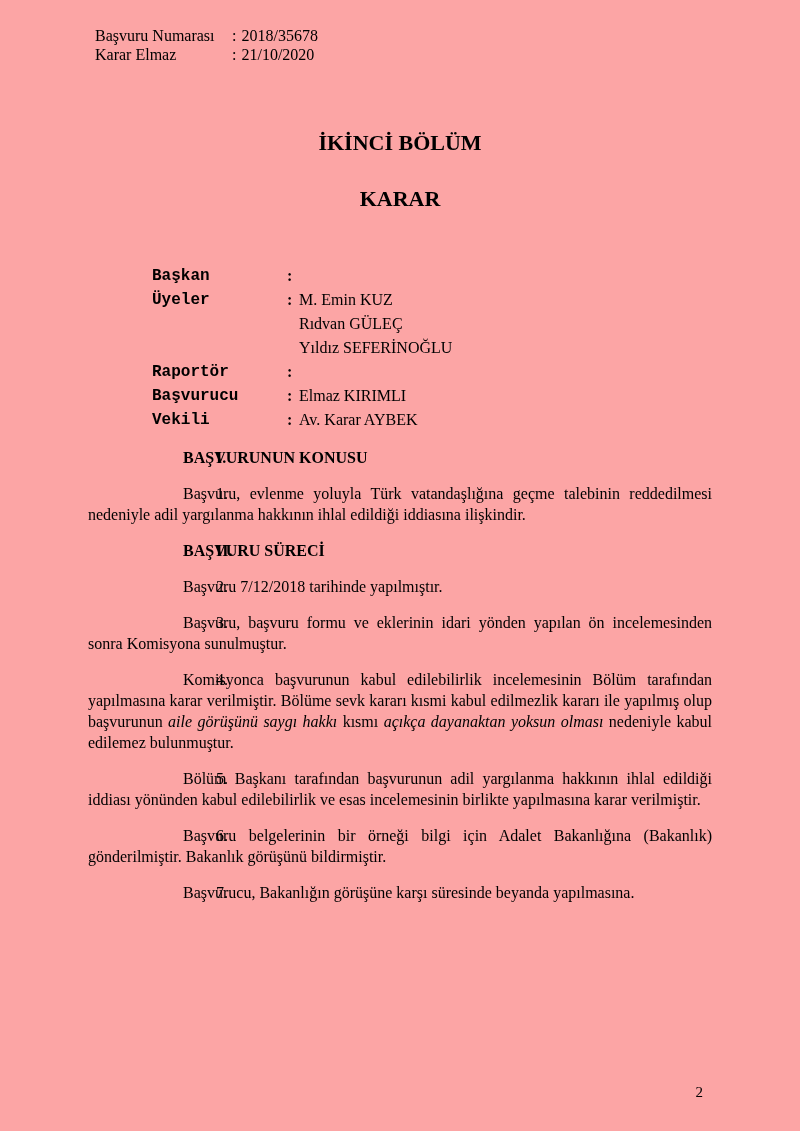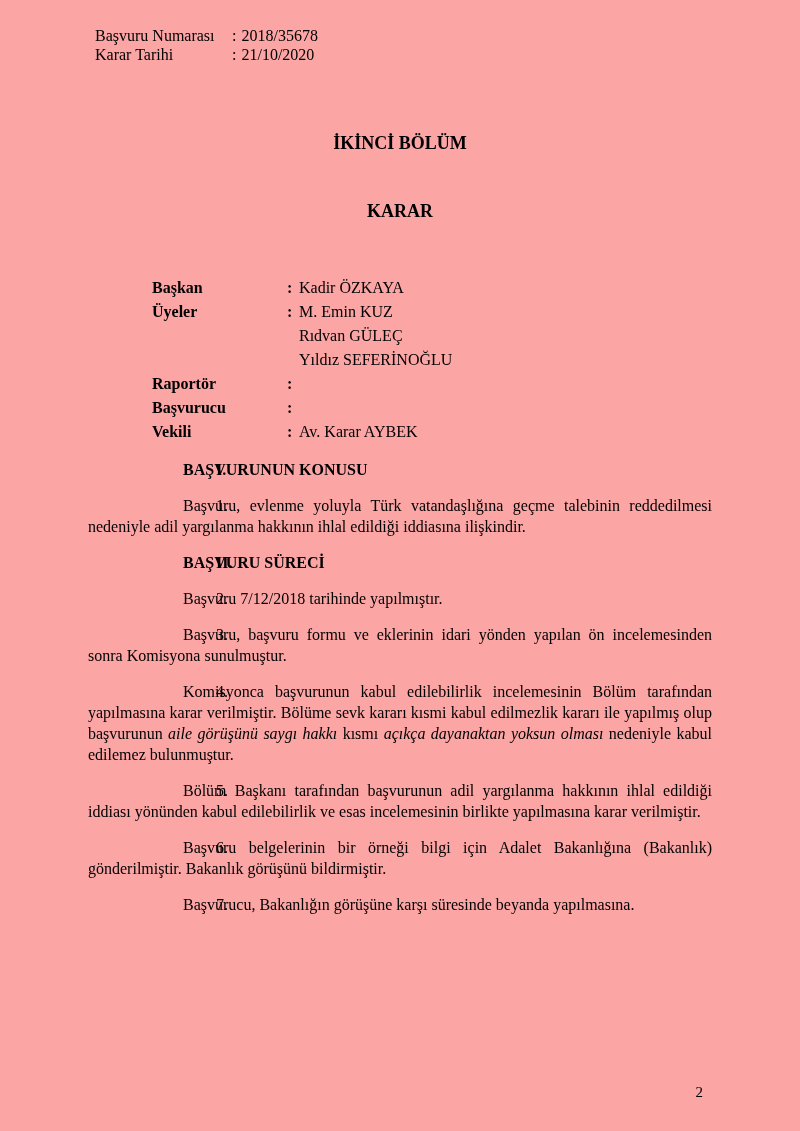--- a/index.html
+++ b/index.html
@@ -19,30 +19,30 @@
 
   
   .doc-header { margin-left: 7px; line-height: 19px; }
   .hlabel { display: inline-block; width: 137px; }
   .hvalue { margin-left: 5px; }
 
   
   .title {
     text-align: center;
     font-weight: bold;
-    font-size: 18px;
+    font-size: 22px;
     line-height: 22px;
   }
   .title-chamber { margin-top: 68px; }
-  .title-decision { margin-top: 46px; }
+  .title-decision { margin-top: 34px; }
 
   
   .panel { padding-left: 64px; margin-top: 54px; }
   .prow { display: flex; line-height: 24px; }
-  .plabel { flex: 0 0 135px; font-weight: bold; }
+  .plabel { flex: 0 0 135px; font-weight: bold; font-family: Liberation Mono, monospace; }
   .pcolon { flex: 0 0 12px; font-weight: bold; }
   .pvalue { flex: 1 1 auto; }
 
   
   .section-heading {
     font-weight: bold;
     font-size: 16px;
     line-height: 21px;
     margin: 15px 0;
     text-indent: 64px;
@@ -69,32 +69,31 @@
 <body>
 
 <div class="page">
   <div class="content">
 
     <div class="doc-header">
       <div class="hrow">
         <span class="hlabel">Başvuru Numarası</span><span class="hcolon">:</span><span class="hvalue">2018/35678</span>
       </div>
       <div class="hrow">
-        <span class="hlabel">Karar Tarihi</span><span class="hcolon">:</span><span class="hvalue">21/10/2020</span>
+        <span class="hlabel">Karar Elmaz</span><span class="hcolon">:</span><span class="hvalue">21/10/2020</span>
       </div>
     </div>
 
     <div class="title title-chamber">İKİNCİ BÖLÜM</div>
     <div class="title title-decision">KARAR</div>
 
     <div class="panel">
       <div class="prow">
         <span class="plabel">Başkan</span>
           <span class="pcolon">:</span>
-          <span class="pvalue">Kadir ÖZKAYA</span>
       </div>
       <div class="prow">
         <span class="plabel">Üyeler</span>
           <span class="pcolon">:</span>
           <span class="pvalue">M. Emin KUZ</span>
       </div>
       <div class="prow">
         <span class="plabel"></span>
           <span class="pcolon"></span>
           <span class="pvalue">Rıdvan GÜLEÇ</span>
@@ -104,20 +103,21 @@
           <span class="pcolon"></span>
           <span class="pvalue">Yıldız SEFERİNOĞLU</span>
       </div>
       <div class="prow">
         <span class="plabel">Raportör</span>
           <span class="pcolon">:</span>
       </div>
       <div class="prow">
         <span class="plabel">Başvurucu</span>
           <span class="pcolon">:</span>
+          <span class="pvalue">Elmaz KIRIMLI</span>
       </div>
       <div class="prow">
         <span class="plabel">Vekili</span>
           <span class="pcolon">:</span>
           <span class="pvalue">Av. Karar AYBEK</span>
       </div>
     </div>
 
     <h2 class="section-heading first">
       <span class="num">I.</span><span>BAŞVURUNUN KONUSU</span>

